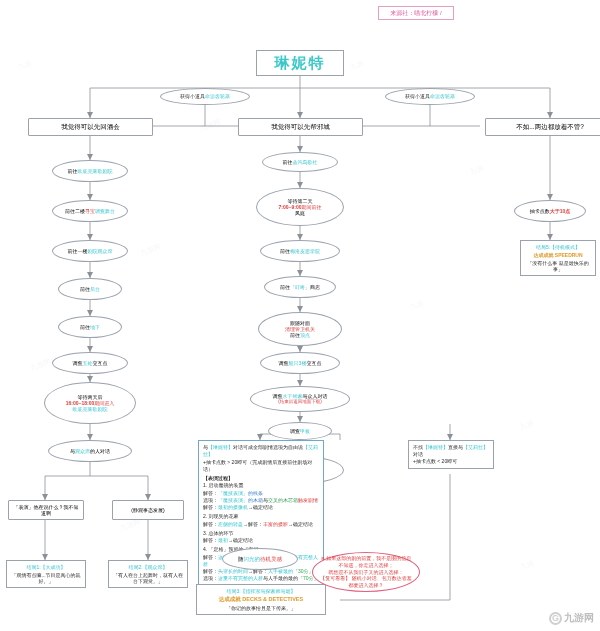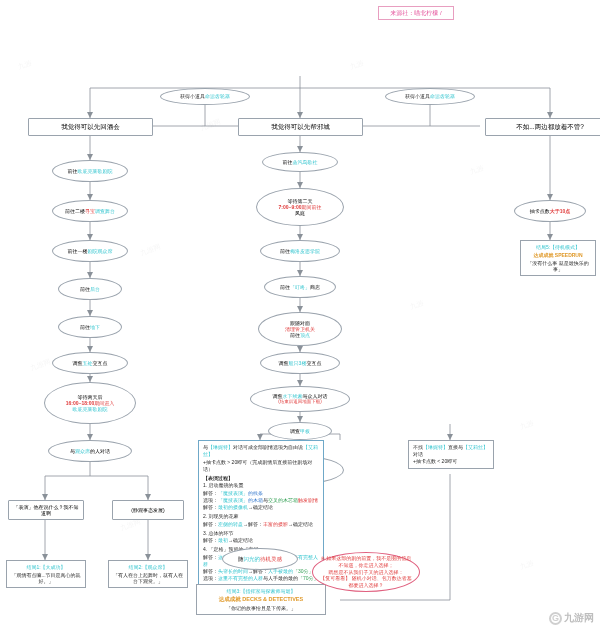--- a/index.html
+++ b/index.html
@@ -212,20 +212,23 @@
   <div class="wm" style="left:30px;  top:360px;">九游网</div>
   <div class="wm" style="left:520px; top:420px;">九游</div>
   <div class="wm" style="left:120px; top:520px;">九游网</div>
   <div class="wm" style="left:350px; top:60px;">九游</div>
   <div class="wm" style="left:520px; top:560px;">九游</div>
 
   <div class="node src-node" style="left:378px; top:6px; width:76px; height:14px;">
     <span>来源社：喵北柠檬 /</span>
   </div>
 
+  <div class="node title-node" style="left:256px; top:50px; width:88px; height:26px;">
+    <span>琳妮特</span>
+  </div>
 
   <div class="node ell f5" style="left:160px; top:88px; width:90px; height:17px;">
     <span class="t-base">获得小道具</span>
       <span class="t-cyan">命运齿轮器</span>
   </div>
   <div class="node ell f5" style="left:385px; top:88px; width:90px; height:17px;">
     <span class="t-base">获得小道具</span>
       <span class="t-cyan">命运齿轮器</span>
   </div>
 

